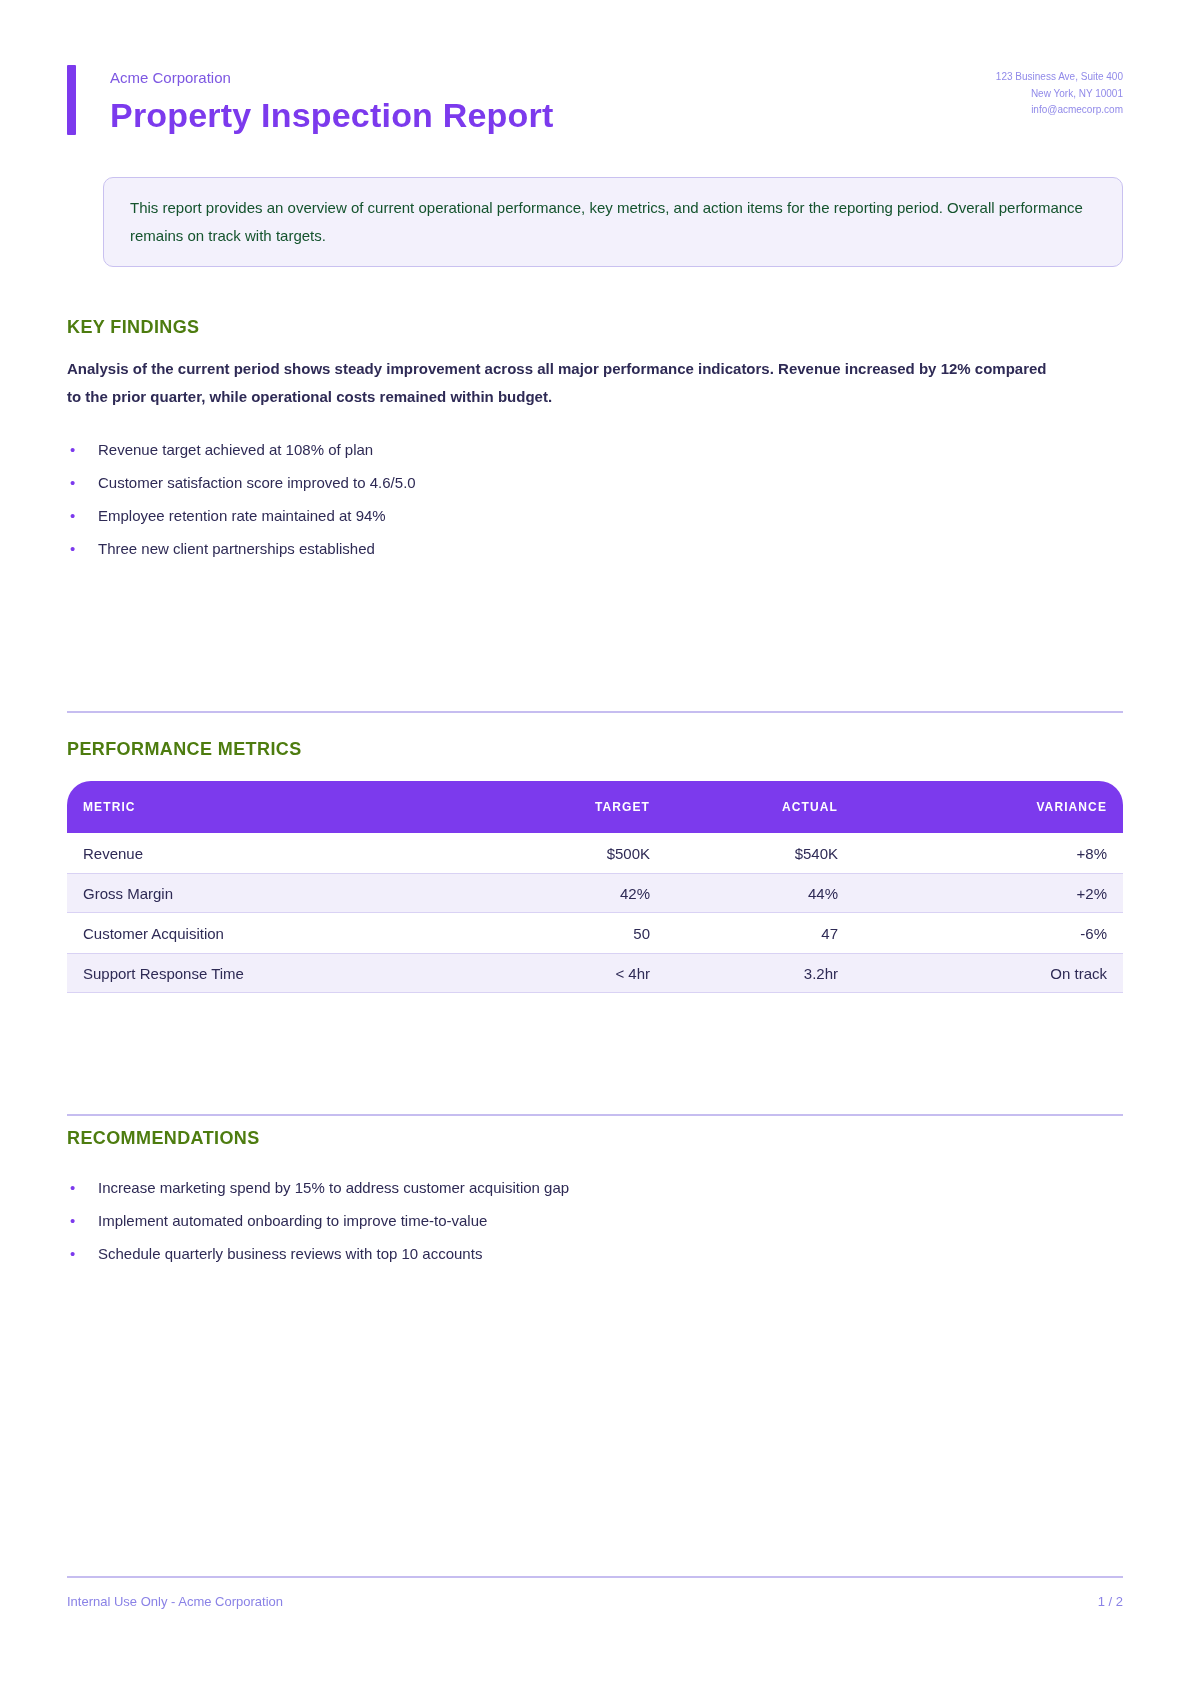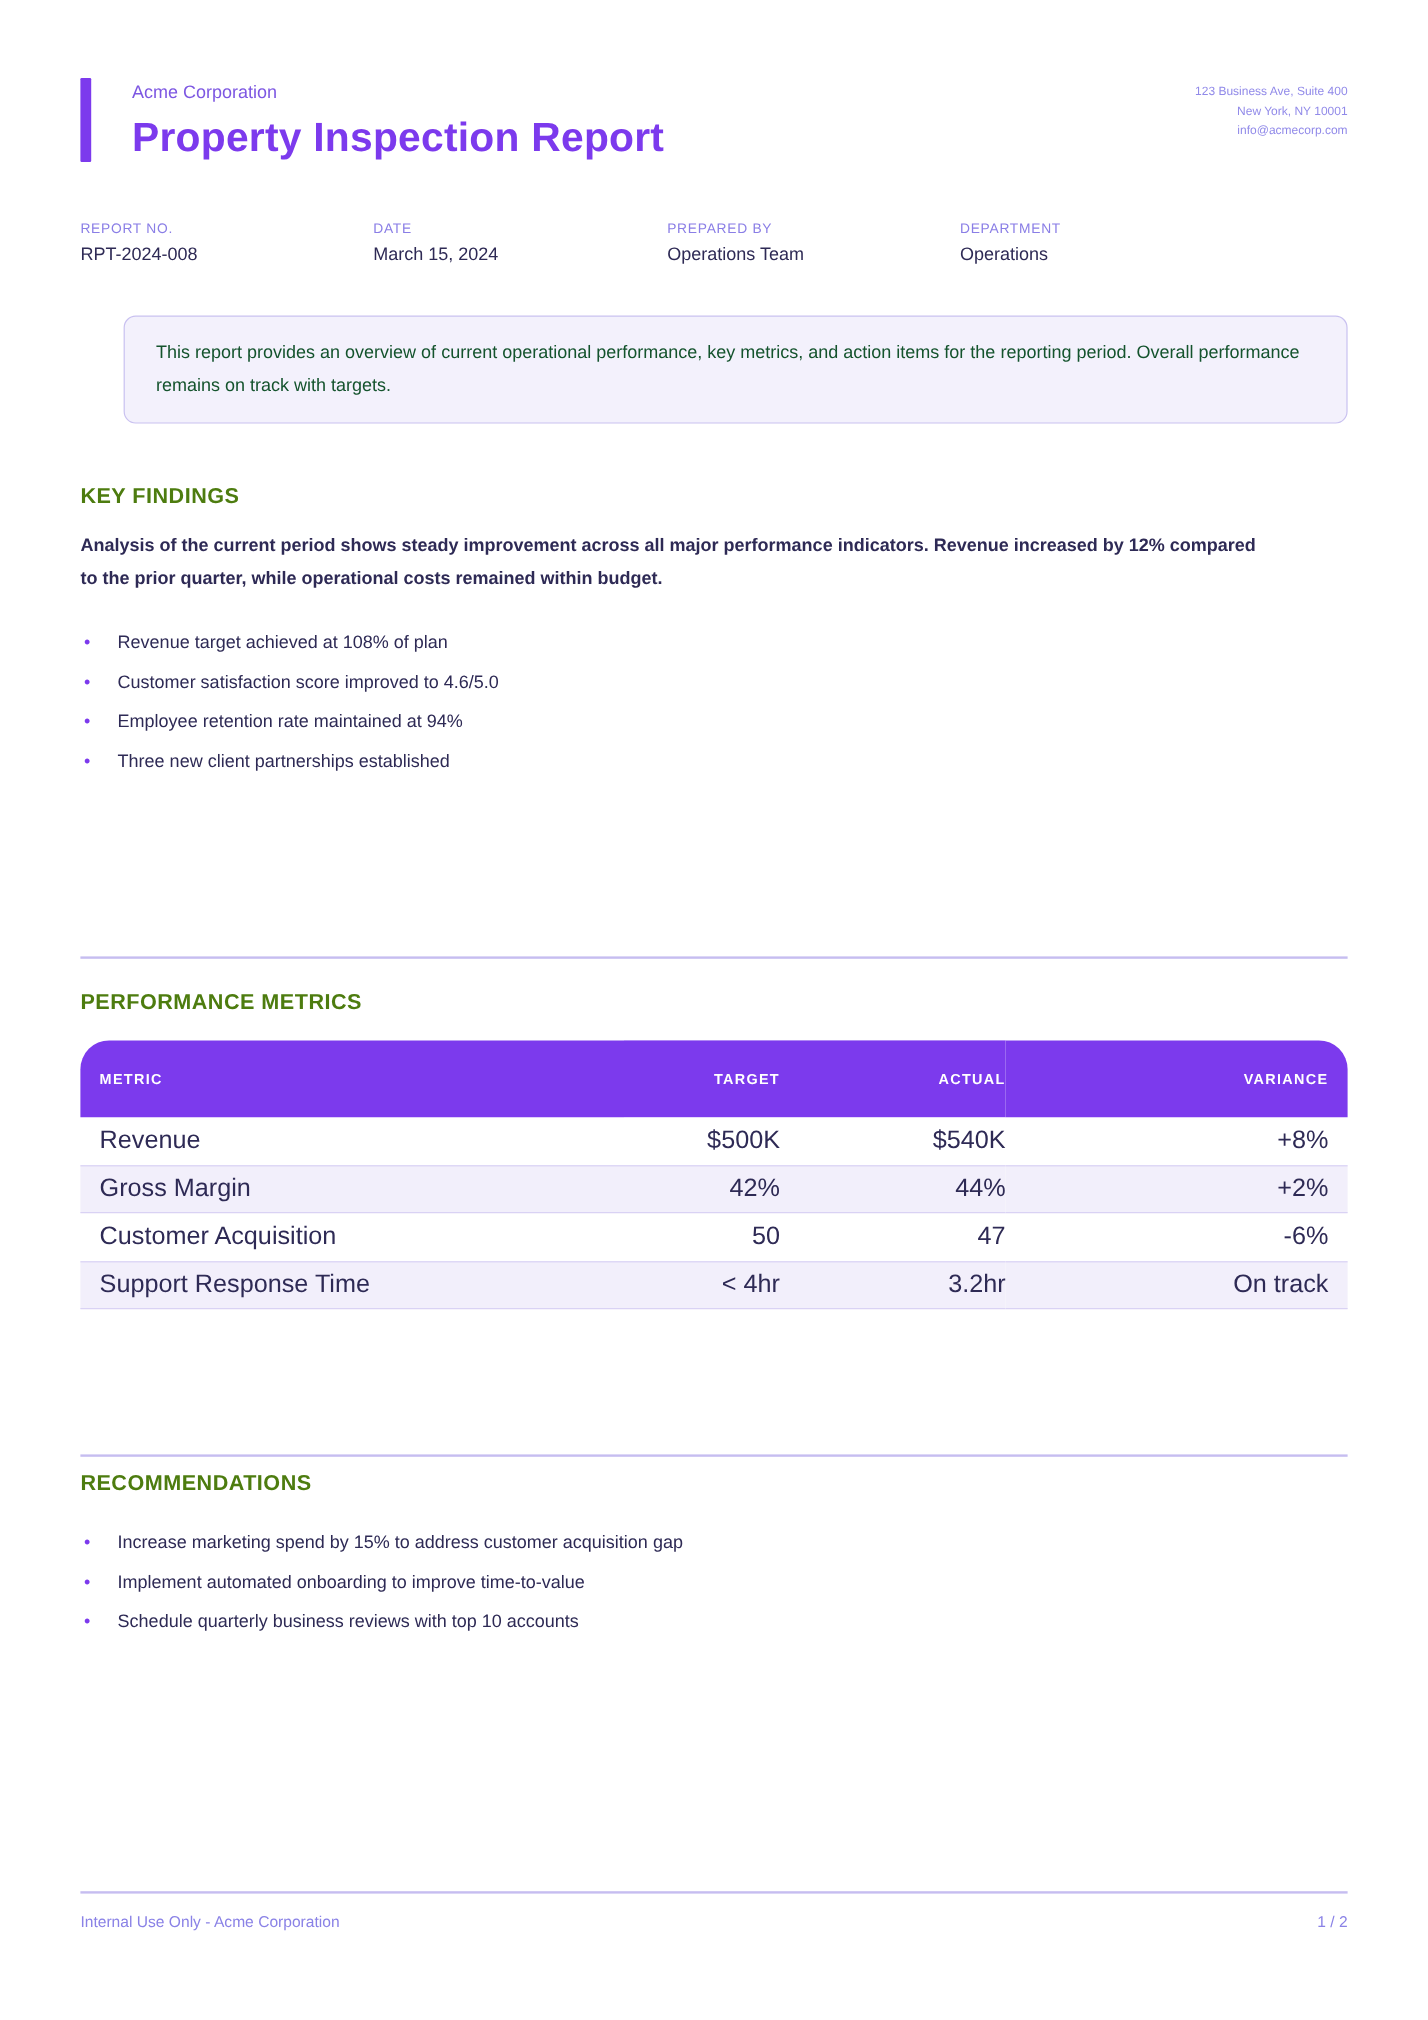--- a/index.html
+++ b/index.html
@@ -131,36 +131,36 @@
     border-spacing: 0;
     table-layout: fixed;
   }
   table.metrics-table th {
     background: #7c3aed;
     color: #ffffff;
     font-size: 12px;
     font-weight: 700;
     letter-spacing: 1.1px;
     text-transform: uppercase;
-    height: 64px;
+    height: 52px;
     text-align: right;
     padding: 0;
   }
   table.metrics-table th:first-child {
     text-align: left;
     padding-left: 16px;
     border-top-left-radius: 24px;
   }
   table.metrics-table th:last-child {
     padding-right: 16px;
     border-top-right-radius: 24px;
   }
   table.metrics-table td {
     height: 40px;
-    font-size: 21px;
+    font-size: 15px;
     color: #2e2a55;
     text-align: right;
     padding: 0;
   }
   table.metrics-table td:first-child { text-align: left; padding-left: 16px; }
   table.metrics-table td:last-child { padding-right: 16px; }
   table.metrics-table tr.alt td {
     background: #f2effb;
     border-top: 1px solid #d9d2f4;
     border-bottom: 1px solid #d9d2f4;
@@ -193,38 +193,20 @@
         <div class="report-title">Property Inspection Report</div>
       </div>
     </div>
     <div class="header-right">
       <div>123 Business Ave, Suite 400</div>
       <div>New York, NY 10001</div>
       <div>info@acmecorp.com</div>
     </div>
   </div>
 
-  <div class="meta-row">
-    <div>
-      <div class="meta-label">REPORT NO.</div>
-      <div class="meta-value">RPT-2024-008</div>
-    </div>
-    <div>
-      <div class="meta-label">DATE</div>
-      <div class="meta-value">March 15, 2024</div>
-    </div>
-    <div>
-      <div class="meta-label">PREPARED BY</div>
-      <div class="meta-value">Operations Team</div>
-    </div>
-    <div>
-      <div class="meta-label">DEPARTMENT</div>
-      <div class="meta-value">Operations</div>
-    </div>
-  </div>
 
   <div class="summary-box">This report provides an overview of current operational performance, key metrics, and action items for the reporting period. Overall performance remains on track with targets.</div>
 
   <div class="section-heading kf-heading">KEY FINDINGS</div>
   <p class="body-paragraph">Analysis of the current period shows steady improvement across all major performance indicators. Revenue increased by 12% compared to the prior quarter, while operational costs remained within budget.</p>
   <ul class="bullet-list">
     <li>Revenue target achieved at 108% of plan</li>
     <li>Customer satisfaction score improved to 4.6/5.0</li>
     <li>Employee retention rate maintained at 94%</li>
     <li>Three new client partnerships established</li>

